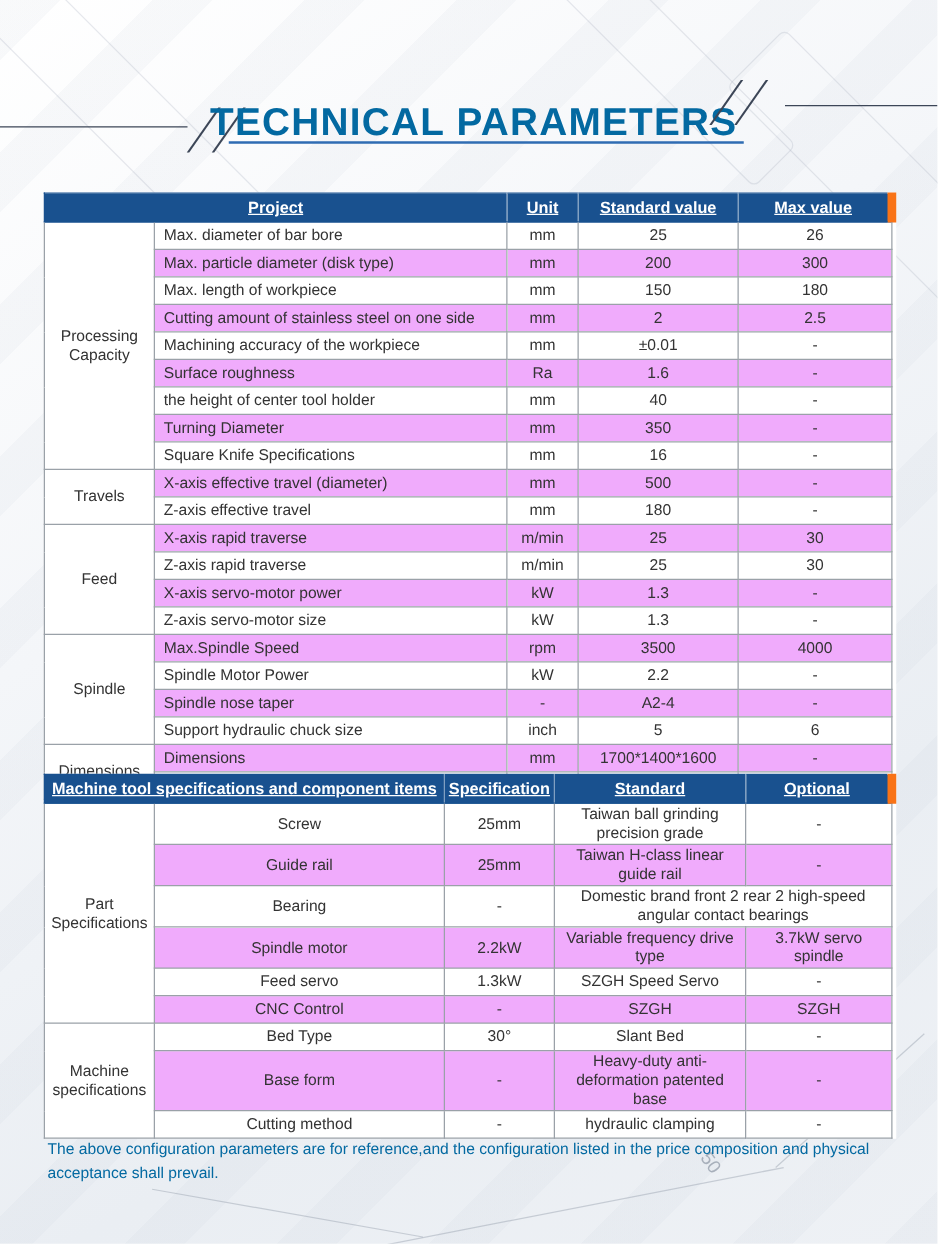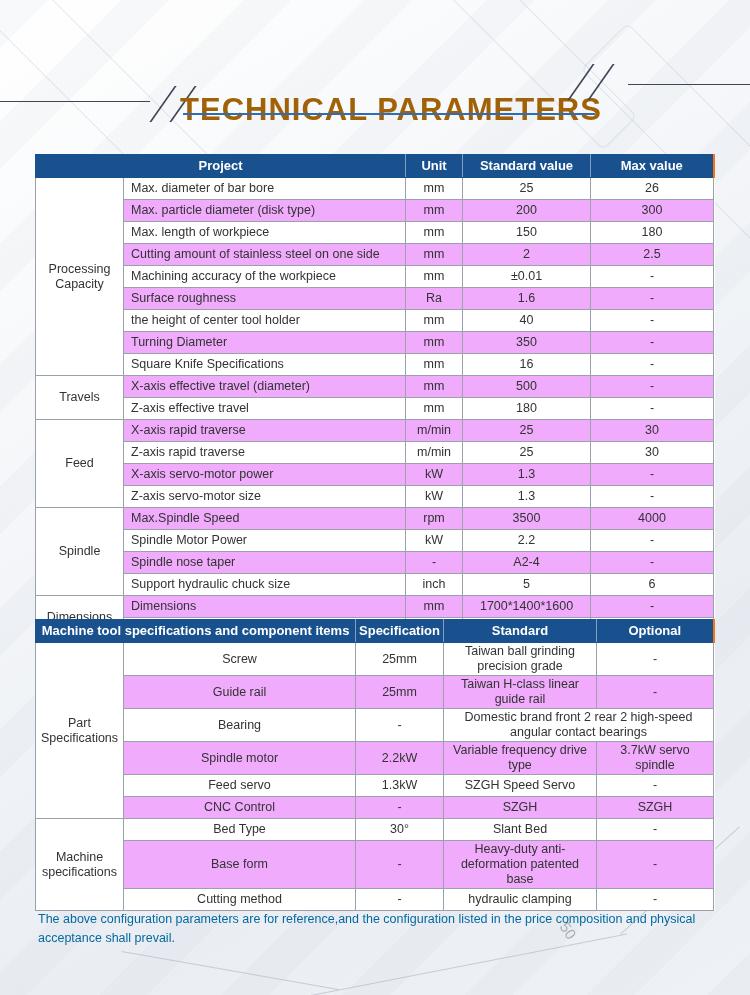--- a/index.html
+++ b/index.html
@@ -16,22 +16,22 @@
   .sketch{position:absolute;pointer-events:none;}
   .band{border:1px solid rgba(168,177,190,.28);border-radius:6px;}
   .circ{border:1px solid rgba(165,174,188,.40);border-radius:50%;}
   .stroke{background:rgba(150,159,173,.45);height:1px;}
   .num50{color:rgba(115,126,142,.55);font-size:15px;transform:rotate(55deg);}
 
   
   .hero{position:absolute;left:0;top:0;width:750px;height:150px;}
   .hero h1{
     position:absolute;left:50%;top:76px;transform:translateX(-50%);
-    margin:16px;font-size:31px;font-weight:bold;letter-spacing:1px;
-    color:#a16207;white-space:nowrap;
+    margin:4px;font-size:31px;font-weight:bold;letter-spacing:1px;
+    color:#0369a1;white-space:nowrap;
   }
   .underline{position:absolute;left:183px;top:113px;width:412px;height:2px;background:#2f6cb3;}
   .rule{position:absolute;background:#3c4657;height:1px;}
   .rule-left{left:0;top:101px;width:150px;}
   .rule-right{left:628px;top:84px;width:122px;}
   .slash{position:absolute;width:16px;height:36px;border-left:2px solid #3c4657;transform:skewX(-35deg);}
   .sl1{left:162px;top:86px;}
   .sl2{left:182px;top:86px;}
   .sr1{left:580px;top:64px;}
   .sr2{left:600px;top:64px;}
@@ -46,23 +46,23 @@
   .spec-table td{
     border:1px solid #9aa1a8;height:19px;text-align:center;
     line-height:15px;padding:1px 3px;background:#fff;overflow:hidden;
   }
   .spec-table tr.alt td{background:#f0abfc;}
   .spec-table td.group-cell{background:#fff !important;line-height:15px;}
   .spec-table td.project{text-align:left;padding-left:7px;}
   .spec-table thead th{
     background:#19518f;color:#fff;font-weight:bold;font-size:13px;height:20px;
     border:1px solid #19518f;border-right:1px solid rgba(255,255,255,.45);
-    padding:1px 3px;line-height:16px;
-  }
-  .spec-table thead th:last-child{border-right:2px solid #f97316;}
+    padding:1px 3px;line-height:16px;text-decoration:underline;
+  }
+  .spec-table thead th:last-child{border-right:7px solid #f97316;}
 
   
   .footnote{
     position:absolute;left:38px;top:910px;width:700px;
     font-size:12.5px;line-height:1.55;color:#0369a1;
   }
 </style>
 </head>
 <body>
 

